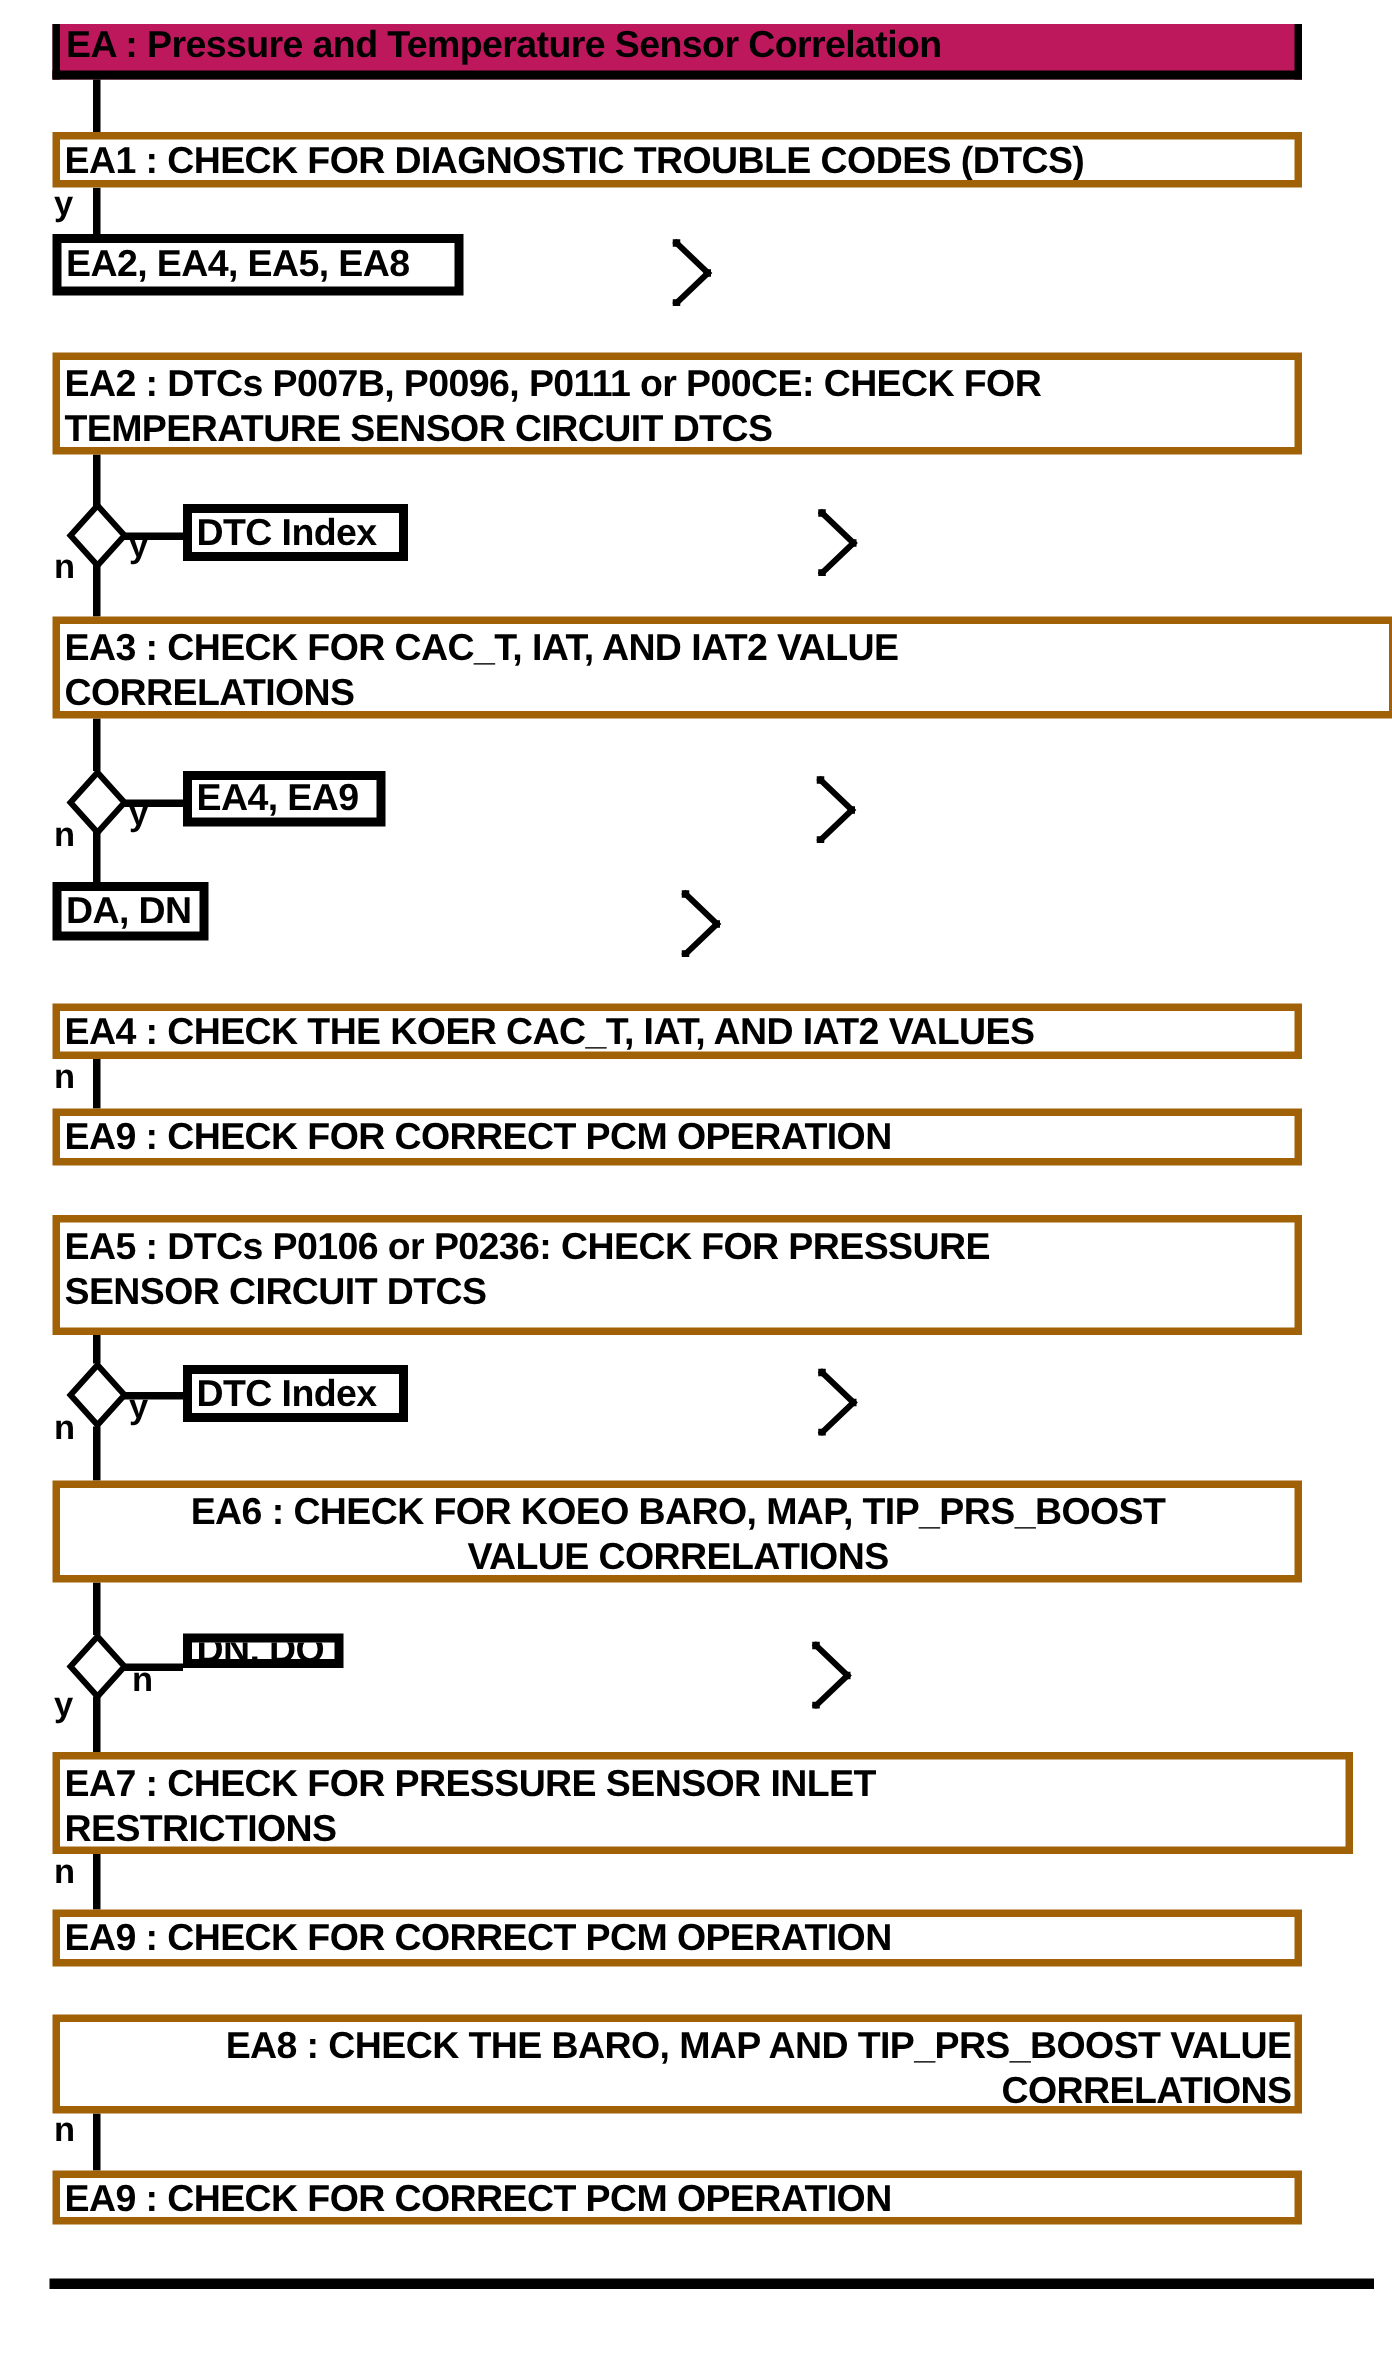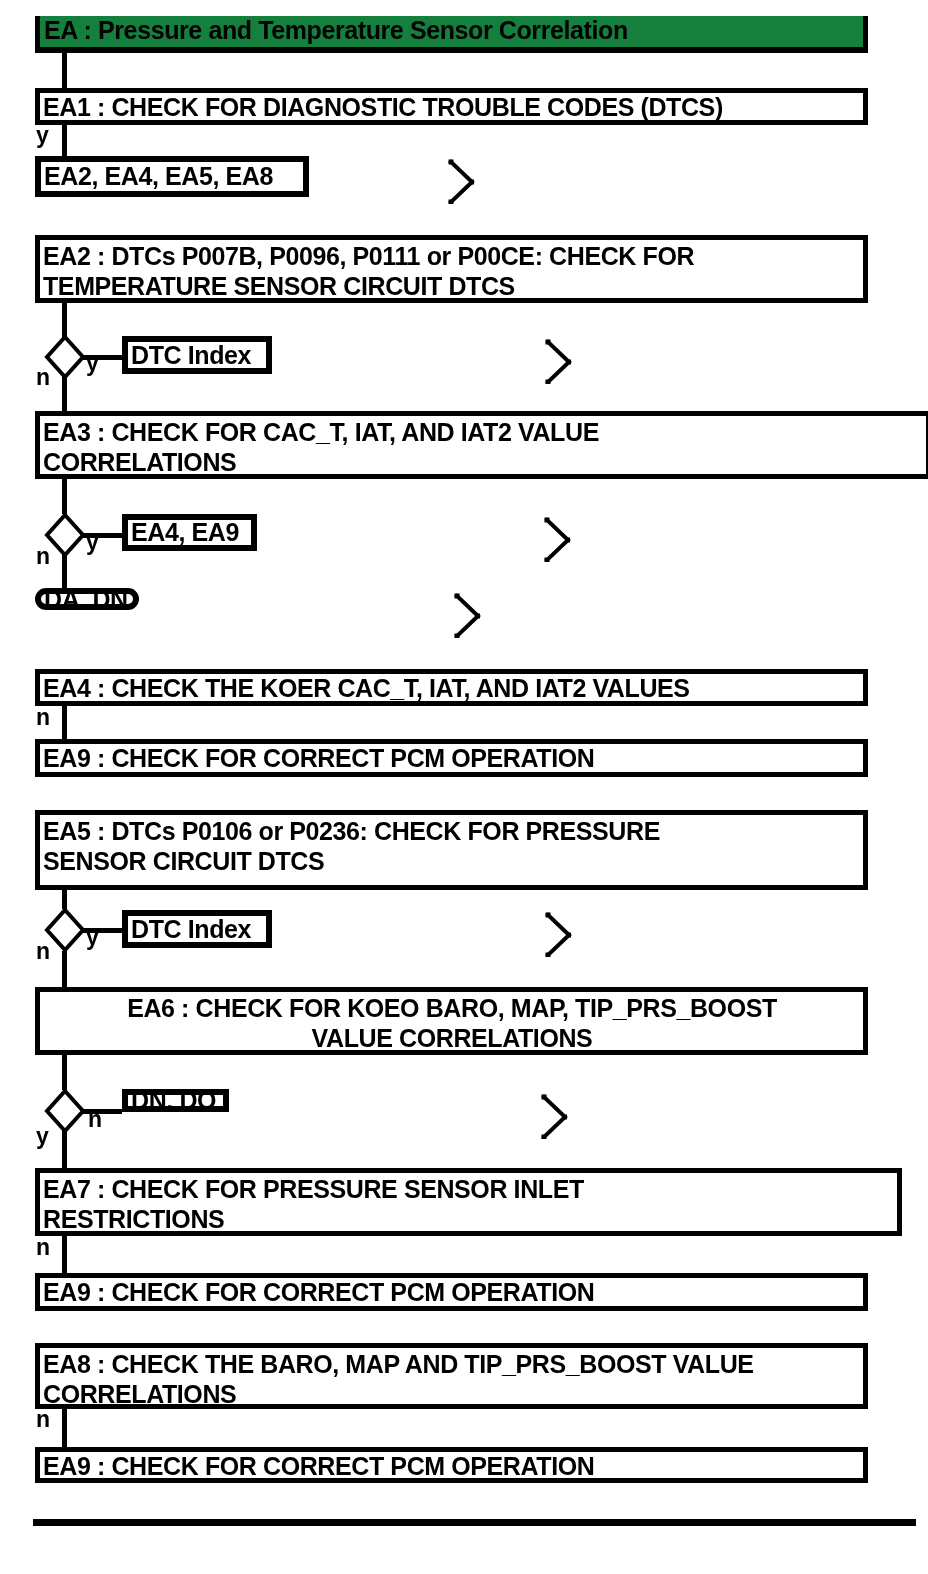--- a/index.html
+++ b/index.html
@@ -3,27 +3,27 @@
 <meta charset="utf-8">
 <style>
   html,body { margin:0; padding:0; background:#ffffff; }
   #stage {
     position:relative; width:928px; height:1574px; background:#ffffff;
     font-family:"Liberation Sans", sans-serif; font-weight:bold; color:#000;
     overflow:hidden;
   }
   .box {
     position:absolute; box-sizing:border-box; background:#fff;
-    border:5px solid #000000; font-size:25px; letter-spacing:-0.4px;
+    border:5px solid #a16207; font-size:25px; letter-spacing:-0.4px;
     padding:1px 2px 0 3px; white-space:pre-line; overflow:hidden;
   }
   .one { line-height:26px; }
   .two { line-height:30px; }
   .title {
-    position:absolute; box-sizing:border-box; background:#15803d;
+    position:absolute; box-sizing:border-box; background:#be185d;
     border:5px solid #000; border-top:none; border-bottom-width:6px;
     font-size:25px; line-height:27px; letter-spacing:-0.4px;
     padding:1px 2px 0 4px; white-space:nowrap; overflow:hidden;
   }
   .refbox {
     position:absolute; box-sizing:border-box; background:#fff;
     border:6px solid #000; font-size:25px; letter-spacing:-0.4px;
     display:flex; align-items:center; padding-left:3px;
     white-space:nowrap; overflow:hidden;
   }
@@ -95,21 +95,21 @@
   <div class="refbox" style="left:122px; top:514px; width:135px; height:37px;">EA4, EA9</div>
   <span class="lbl" style="left:86px; top:531px;">y</span>
   <span class="lbl" style="left:36px; top:545px;">n</span>
   <svg class="icon" style="left:542px; top:514px;" width="30" height="48" viewBox="0 0 30 48">
     <polyline points="5,6 26,26 5,46" fill="none" stroke="#000" stroke-width="4" stroke-linecap="square"></polyline>
     <rect x="2.5" y="3.5" width="5" height="5" fill="#000"></rect>
       <rect x="23" y="23.5" width="5" height="5" fill="#000"></rect>
       <rect x="2.5" y="43.5" width="5" height="5" fill="#000"></rect>
   </svg>
 
-  <div class="refbox" style="left:35px; top:588px; width:104px; height:22px;border-radius:13px;">DA, DN</div>
+  <div class="refbox" style="left:35px; top:588px; width:104px; height:39px;">DA, DN</div>
   <svg class="icon" style="left:452px; top:590px;" width="30" height="48" viewBox="0 0 30 48">
     <polyline points="5,6 26,26 5,46" fill="none" stroke="#000" stroke-width="4" stroke-linecap="square"></polyline>
     <rect x="2.5" y="3.5" width="5" height="5" fill="#000"></rect>
       <rect x="23" y="23.5" width="5" height="5" fill="#000"></rect>
       <rect x="2.5" y="43.5" width="5" height="5" fill="#000"></rect>
   </svg>
 
   <div class="box one" style="left:35px; top:669px; width:833px; height:37px;">EA4 : CHECK THE KOER CAC_T, IAT, AND IAT2 VALUES</div>
   <span class="lbl" style="left:36px; top:706px;">n</span>
 
@@ -146,21 +146,21 @@
       <rect x="23" y="23.5" width="5" height="5" fill="#000"></rect>
       <rect x="2.5" y="43.5" width="5" height="5" fill="#000"></rect>
   </svg>
 
   <div class="box two" style="left:35px; top:1168px; width:867px; height:68px;">EA7 : CHECK FOR PRESSURE SENSOR INLET
 RESTRICTIONS</div>
   <span class="lbl" style="left:36px; top:1236px;">n</span>
 
   <div class="box one" style="left:35px; top:1273px; width:833px; height:38px;">EA9 : CHECK FOR CORRECT PCM OPERATION</div>
 
-  <div class="box two" style="left:35px; top:1343px; width:833px; height:66px;">EA8 : CHECK THE BARO, MAP AND TIP_PRS_BOOST VALUE
+  <div class="box two" style="left:35px; top:1343px; width:833px; height:66px;text-align:right;">EA8 : CHECK THE BARO, MAP AND TIP_PRS_BOOST VALUE
 CORRELATIONS</div>
   <span class="lbl" style="left:36px; top:1408px;">n</span>
 
   <div class="box one" style="left:35px; top:1447px; width:833px; height:36px;">EA9 : CHECK FOR CORRECT PCM OPERATION</div>
 
   <div class="rule" style="left:33px; top:1519px; width:883px; height:7px;"></div>
 
 </div>
 
 </body></html>

